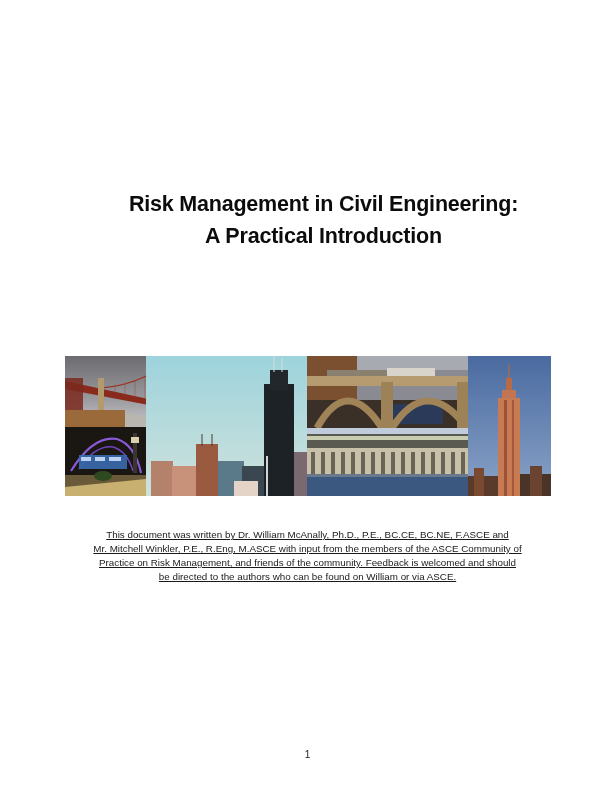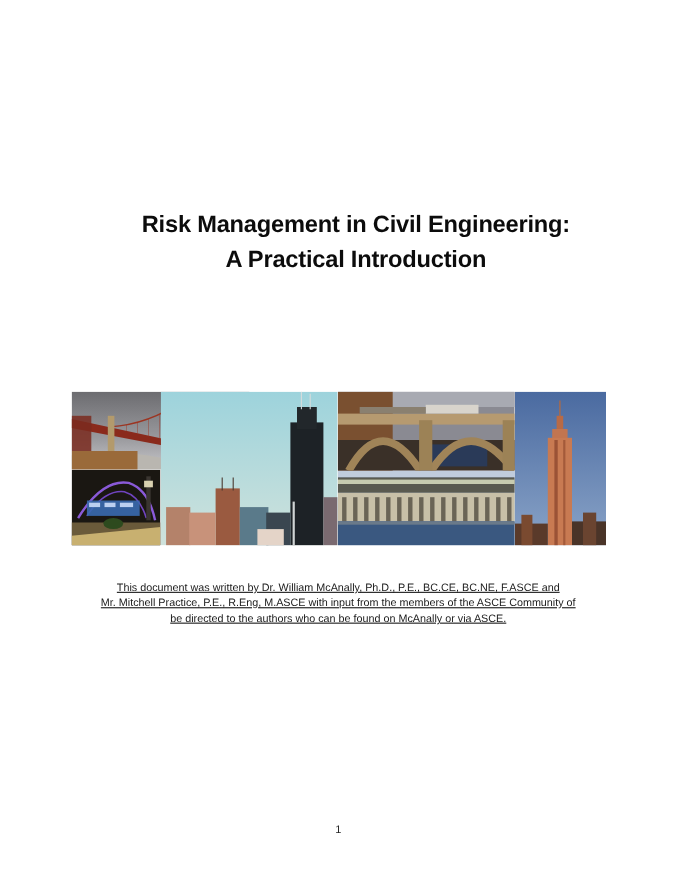--- a/index.html
+++ b/index.html
@@ -182,19 +182,20 @@
         <rect x="6" y="112" width="10" height="28" fill="#7a4a30"></rect>
         <rect x="52" y="118" width="31" height="22" fill="#4a3428"></rect>
         <rect x="62" y="110" width="12" height="30" fill="#6a4430"></rect>
       </svg>
     </div>
 
   </div>
 
   <div class="desc">
     <span>This document was written by Dr. William McAnally, Ph.D., P.E., BC.CE, BC.NE, F.ASCE and</span>
-    <span>Mr. Mitchell Practice, P.E., R.Eng, M.ASCE with input from the members of the ASCE Community of</span>
-    <span>be directed to the authors who can be found on McAnally or via ASCE.</span>
+    <span>Mr. Mitchell Winkler, P.E., R.Eng, M.ASCE with input from the members of the ASCE Community of</span>
+    <span>Practice on Risk Management, and friends of the community. Feedback is welcomed and should</span>
+    <span>be directed to the authors who can be found on William or via ASCE.</span>
   </div>
 
   <div class="pagenum">1</div>
 
 </div>
 
 </body></html>

